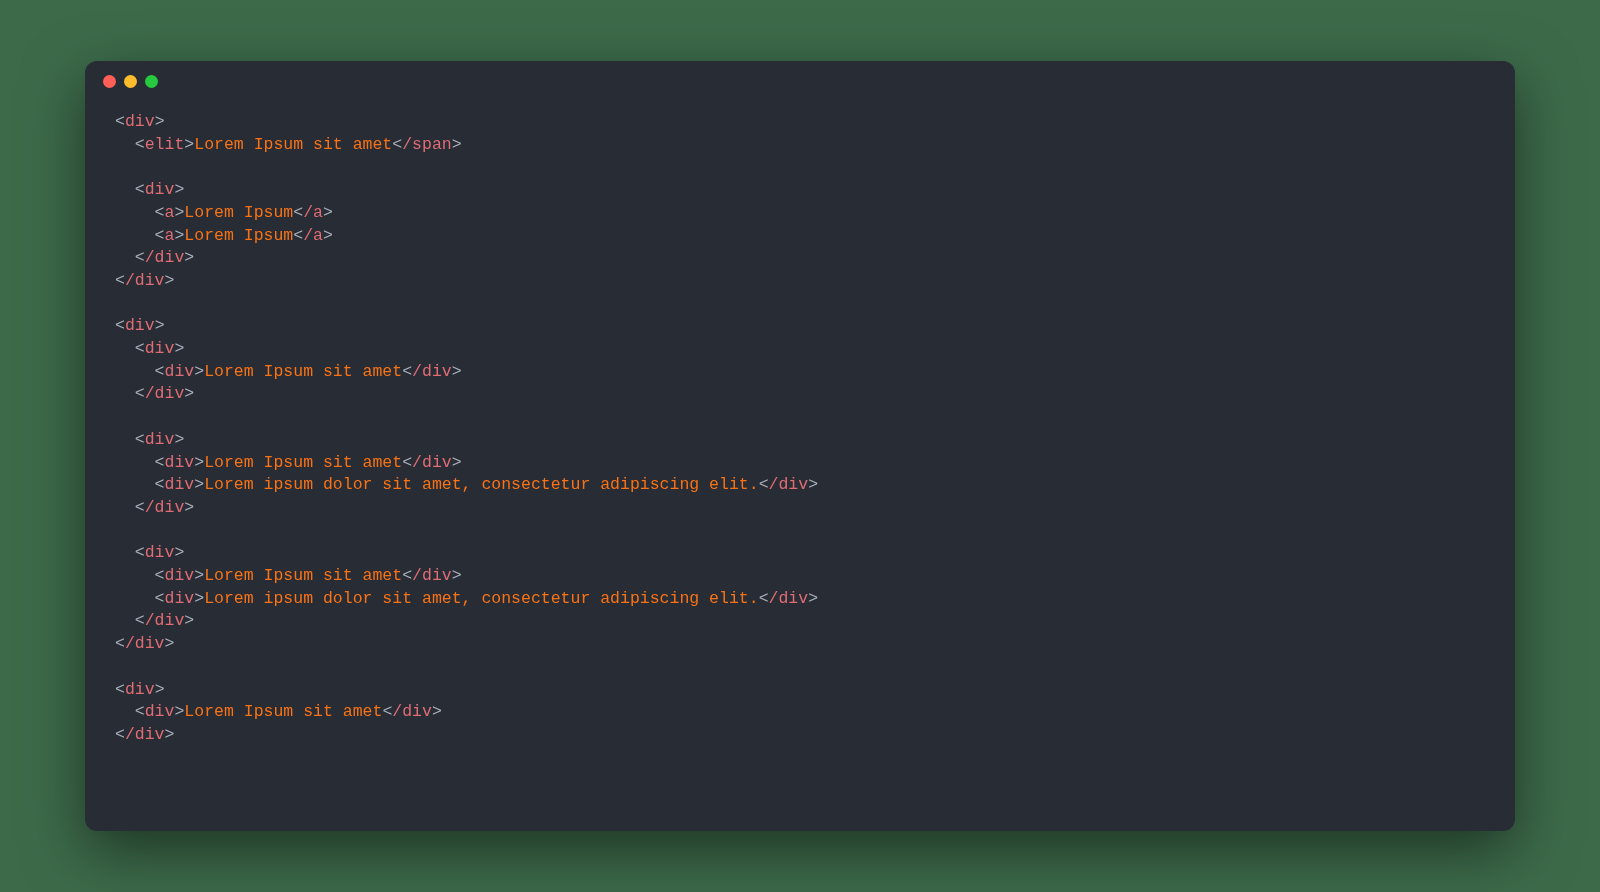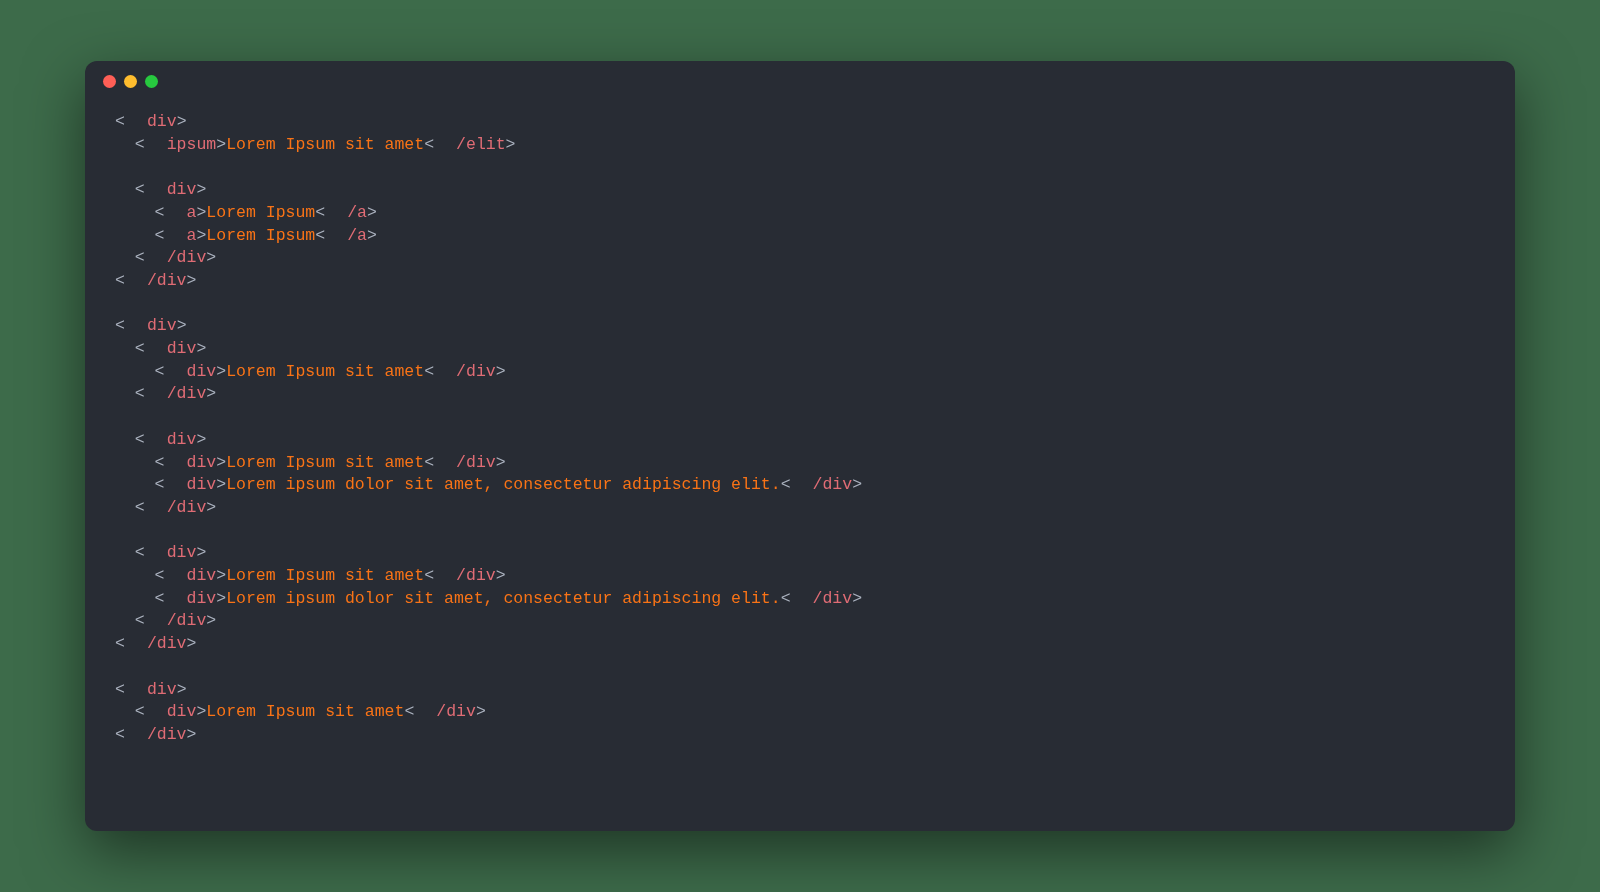--- a/index.html
+++ b/index.html
@@ -47,35 +47,35 @@
     .traffic-light.green { background: #27c93f; }
 
     .code-area {
       padding: 10px 30px 20px 30px;
       font-size: 16.5px;
       line-height: 22.7px;
       color: #abb2bf;
       white-space: pre;
     }
 
-    .tag { color: #e06c75; margin-left: 22px; }
+    .tag { color: #e06c75; }
     .bracket { color: #abb2bf; }
     .text { color: #f97316; }
   </style>
 </head>
 <body>
 
 <div class="window">
   <div class="titlebar">
     <div class="traffic-light red"></div>
     <div class="traffic-light yellow"></div>
     <div class="traffic-light green"></div>
   </div>
   <div class="code-area"><span class="bracket">&lt;</span><span class="tag">div</span><span class="bracket">&gt;</span>
-  <span class="bracket">&lt;</span><span class="tag">ipsum</span><span class="bracket">&gt;</span><span class="text">Lorem Ipsum sit amet</span><span class="bracket">&lt;</span><span class="tag">/elit</span><span class="bracket">&gt;</span>
+  <span class="bracket">&lt;</span><span class="tag">elit</span><span class="bracket">&gt;</span><span class="text">Lorem Ipsum sit amet</span><span class="bracket">&lt;</span><span class="tag">/span</span><span class="bracket">&gt;</span>
 
   <span class="bracket">&lt;</span><span class="tag">div</span><span class="bracket">&gt;</span>
     <span class="bracket">&lt;</span><span class="tag">a</span><span class="bracket">&gt;</span><span class="text">Lorem Ipsum</span><span class="bracket">&lt;</span><span class="tag">/a</span><span class="bracket">&gt;</span>
     <span class="bracket">&lt;</span><span class="tag">a</span><span class="bracket">&gt;</span><span class="text">Lorem Ipsum</span><span class="bracket">&lt;</span><span class="tag">/a</span><span class="bracket">&gt;</span>
   <span class="bracket">&lt;</span><span class="tag">/div</span><span class="bracket">&gt;</span>
 <span class="bracket">&lt;</span><span class="tag">/div</span><span class="bracket">&gt;</span>
 
 <span class="bracket">&lt;</span><span class="tag">div</span><span class="bracket">&gt;</span>
   <span class="bracket">&lt;</span><span class="tag">div</span><span class="bracket">&gt;</span>
     <span class="bracket">&lt;</span><span class="tag">div</span><span class="bracket">&gt;</span><span class="text">Lorem Ipsum sit amet</span><span class="bracket">&lt;</span><span class="tag">/div</span><span class="bracket">&gt;</span>

